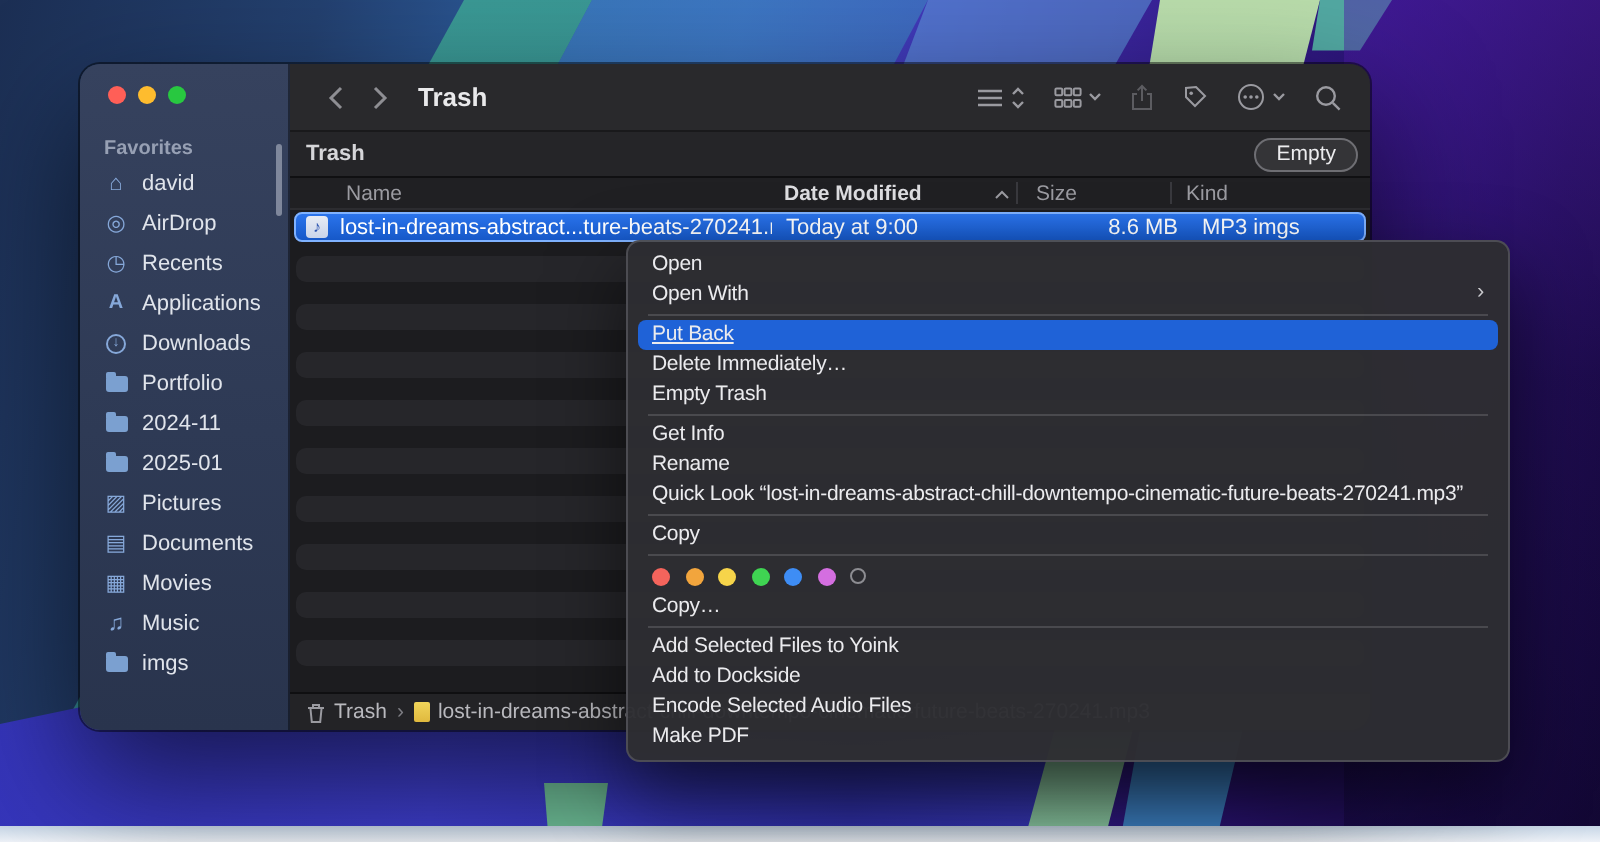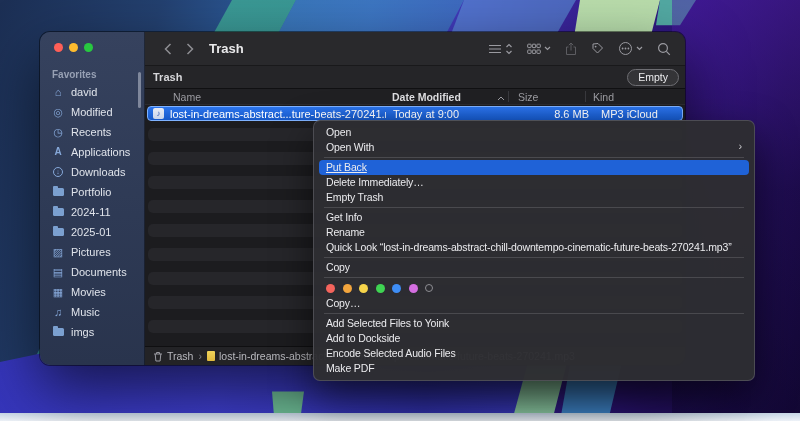--- a/index.html
+++ b/index.html
@@ -138,21 +138,21 @@
     </div>
     <div class="side-scrollbar"></div>
     <div class="side-section-header favorites-header">Favorites</div>
     <div class="side-items">
         <div class="side-item">
           <span class="side-icon">⌂</span>
           <span class="side-label">david</span>
         </div>
         <div class="side-item">
           <span class="side-icon">◎</span>
-          <span class="side-label">Modified</span>
+          <span class="side-label">AirDrop</span>
         </div>
         <div class="side-item">
           <span class="side-icon">◷</span>
           <span class="side-label">Recents</span>
         </div>
         <div class="side-item">
           <span class="side-icon icon-bold">A</span>
           <span class="side-label">Applications</span>
         </div>
         <div class="side-item">
@@ -280,21 +280,21 @@
       <span class="col-div" style="left:363px"></span>
       <span class="col-div" style="left:440px"></span>
     </div>
 
     <div class="file-list">
       <div class="file-row selected">
         <span class="file-icon">♪</span>
         <span class="cell cell-name">lost-in-dreams-abstract...ture-beats-270241.mp3</span>
         <span class="cell cell-date">Today at 9:00</span>
         <span class="cell cell-size">8.6 MB</span>
-        <span class="cell cell-kind">MP3 iCloud</span>
+        <span class="cell cell-kind">MP3 imgs</span>
       </div>
     <div class="row-stripe" style="top: 23px;"></div>
         <div class="row-stripe" style="top: 47px;"></div>
         <div class="row-stripe" style="top: 71px;"></div>
         <div class="row-stripe" style="top: 95px;"></div>
         <div class="row-stripe" style="top: 119px;"></div>
         <div class="row-stripe" style="top: 143px;"></div>
         <div class="row-stripe" style="top: 167px;"></div>
         <div class="row-stripe" style="top: 191px;"></div>
         <div class="row-stripe" style="top: 215px;"></div>

